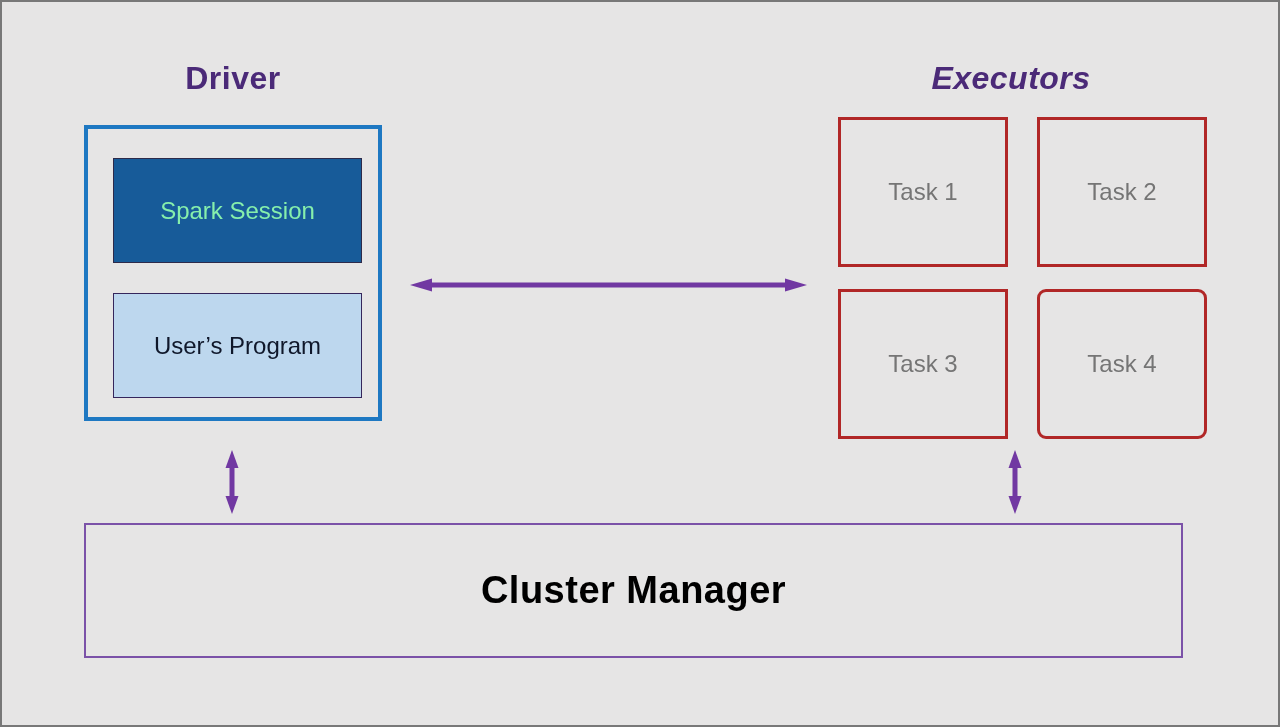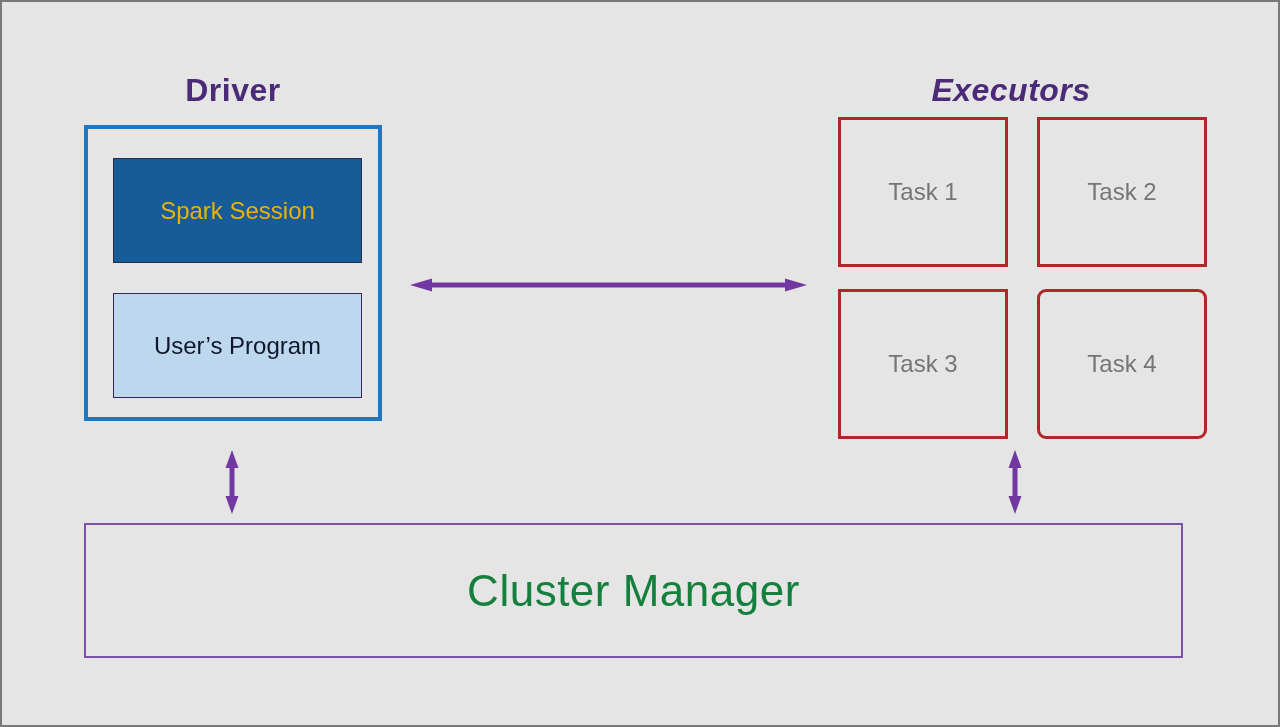--- a/index.html
+++ b/index.html
@@ -17,21 +17,20 @@
     border: 2px solid #787878;
     overflow: hidden;
   }
   .heading {
     position: absolute;
     font-weight: bold;
     font-size: 32px;
     color: #4b2a78;
     text-align: center;
     letter-spacing: 0.5px;
-    margin-top: 12px;
   }
   .driver-heading  { left: 82px;  top: 58px; width: 298px; }
   .executors-heading { left: 836px; top: 58px; width: 346px; font-style: italic; }
 
   .driver-box {
     position: absolute;
     left: 82px; top: 123px;
     width: 298px; height: 296px;
     box-sizing: border-box;
     border: 4px solid #1e78c2;
@@ -44,21 +43,21 @@
     box-sizing: border-box;
     display: flex;
     align-items: center;
     justify-content: center;
     font-size: 24px;
   }
   .spark-session {
     top: 29px;
     background: #175b99;
     border: 1px solid #2d2a4a;
-    color: #eab308;
+    color: #86efac;
   }
   .users-program {
     top: 164px;
     background: #bdd7ee;
     border: 1px solid #35265c;
     color: #0f172a;
   }
 
   .task-box {
     position: absolute;
@@ -82,23 +81,23 @@
     left: 82px; top: 521px;
     width: 1099px; height: 135px;
     box-sizing: border-box;
     border: 2px solid #7b52a8;
     background: #e6e5e5;
     display: flex;
     align-items: center;
     justify-content: center;
   }
   .cluster-label {
-    font-size: 44px;
-    font-weight: normal;
-    color: #15803d;
+    font-size: 38px;
+    font-weight: bold;
+    color: #000000;
     letter-spacing: 0.5px;
   }
 
   .arrow-svg { position: absolute; }
   .arrow-fill { fill: #7138a2; }
 
   .h-arrow { left: 408px; top: 275px; }
   .v-arrow-left  { left: 222px;  top: 448px; }
   .v-arrow-right { left: 1005px; top: 448px; }
 </style>

